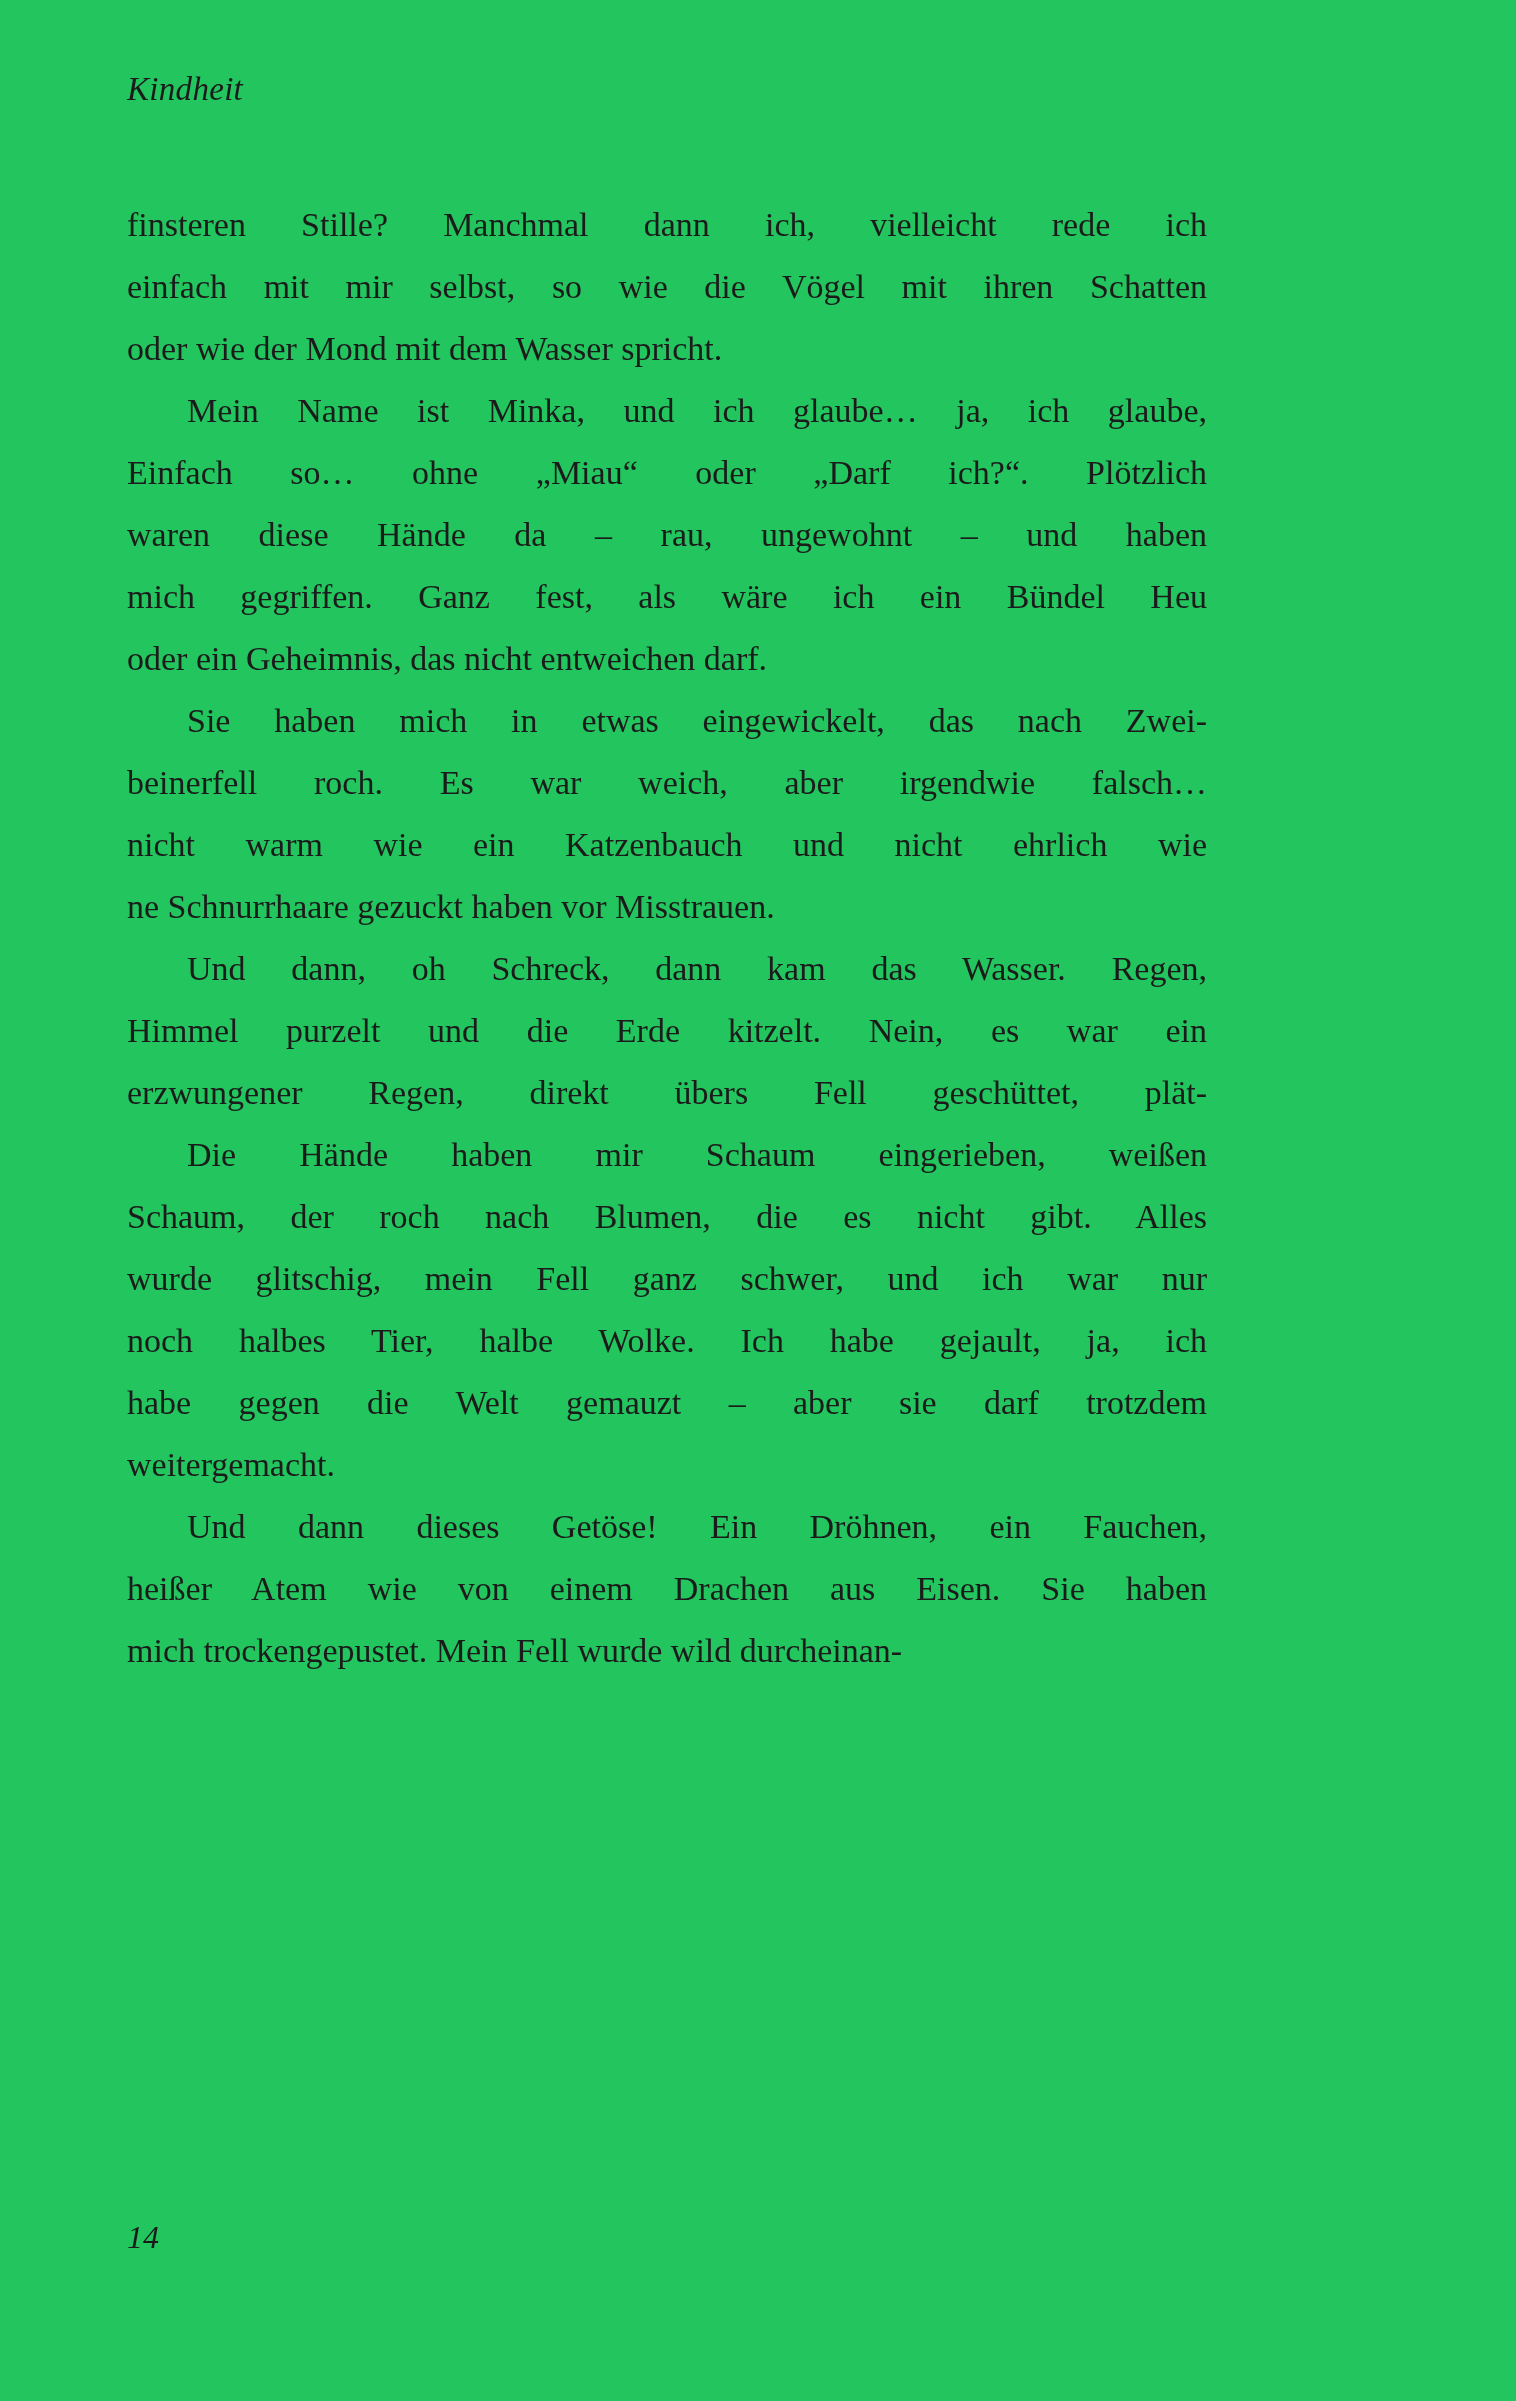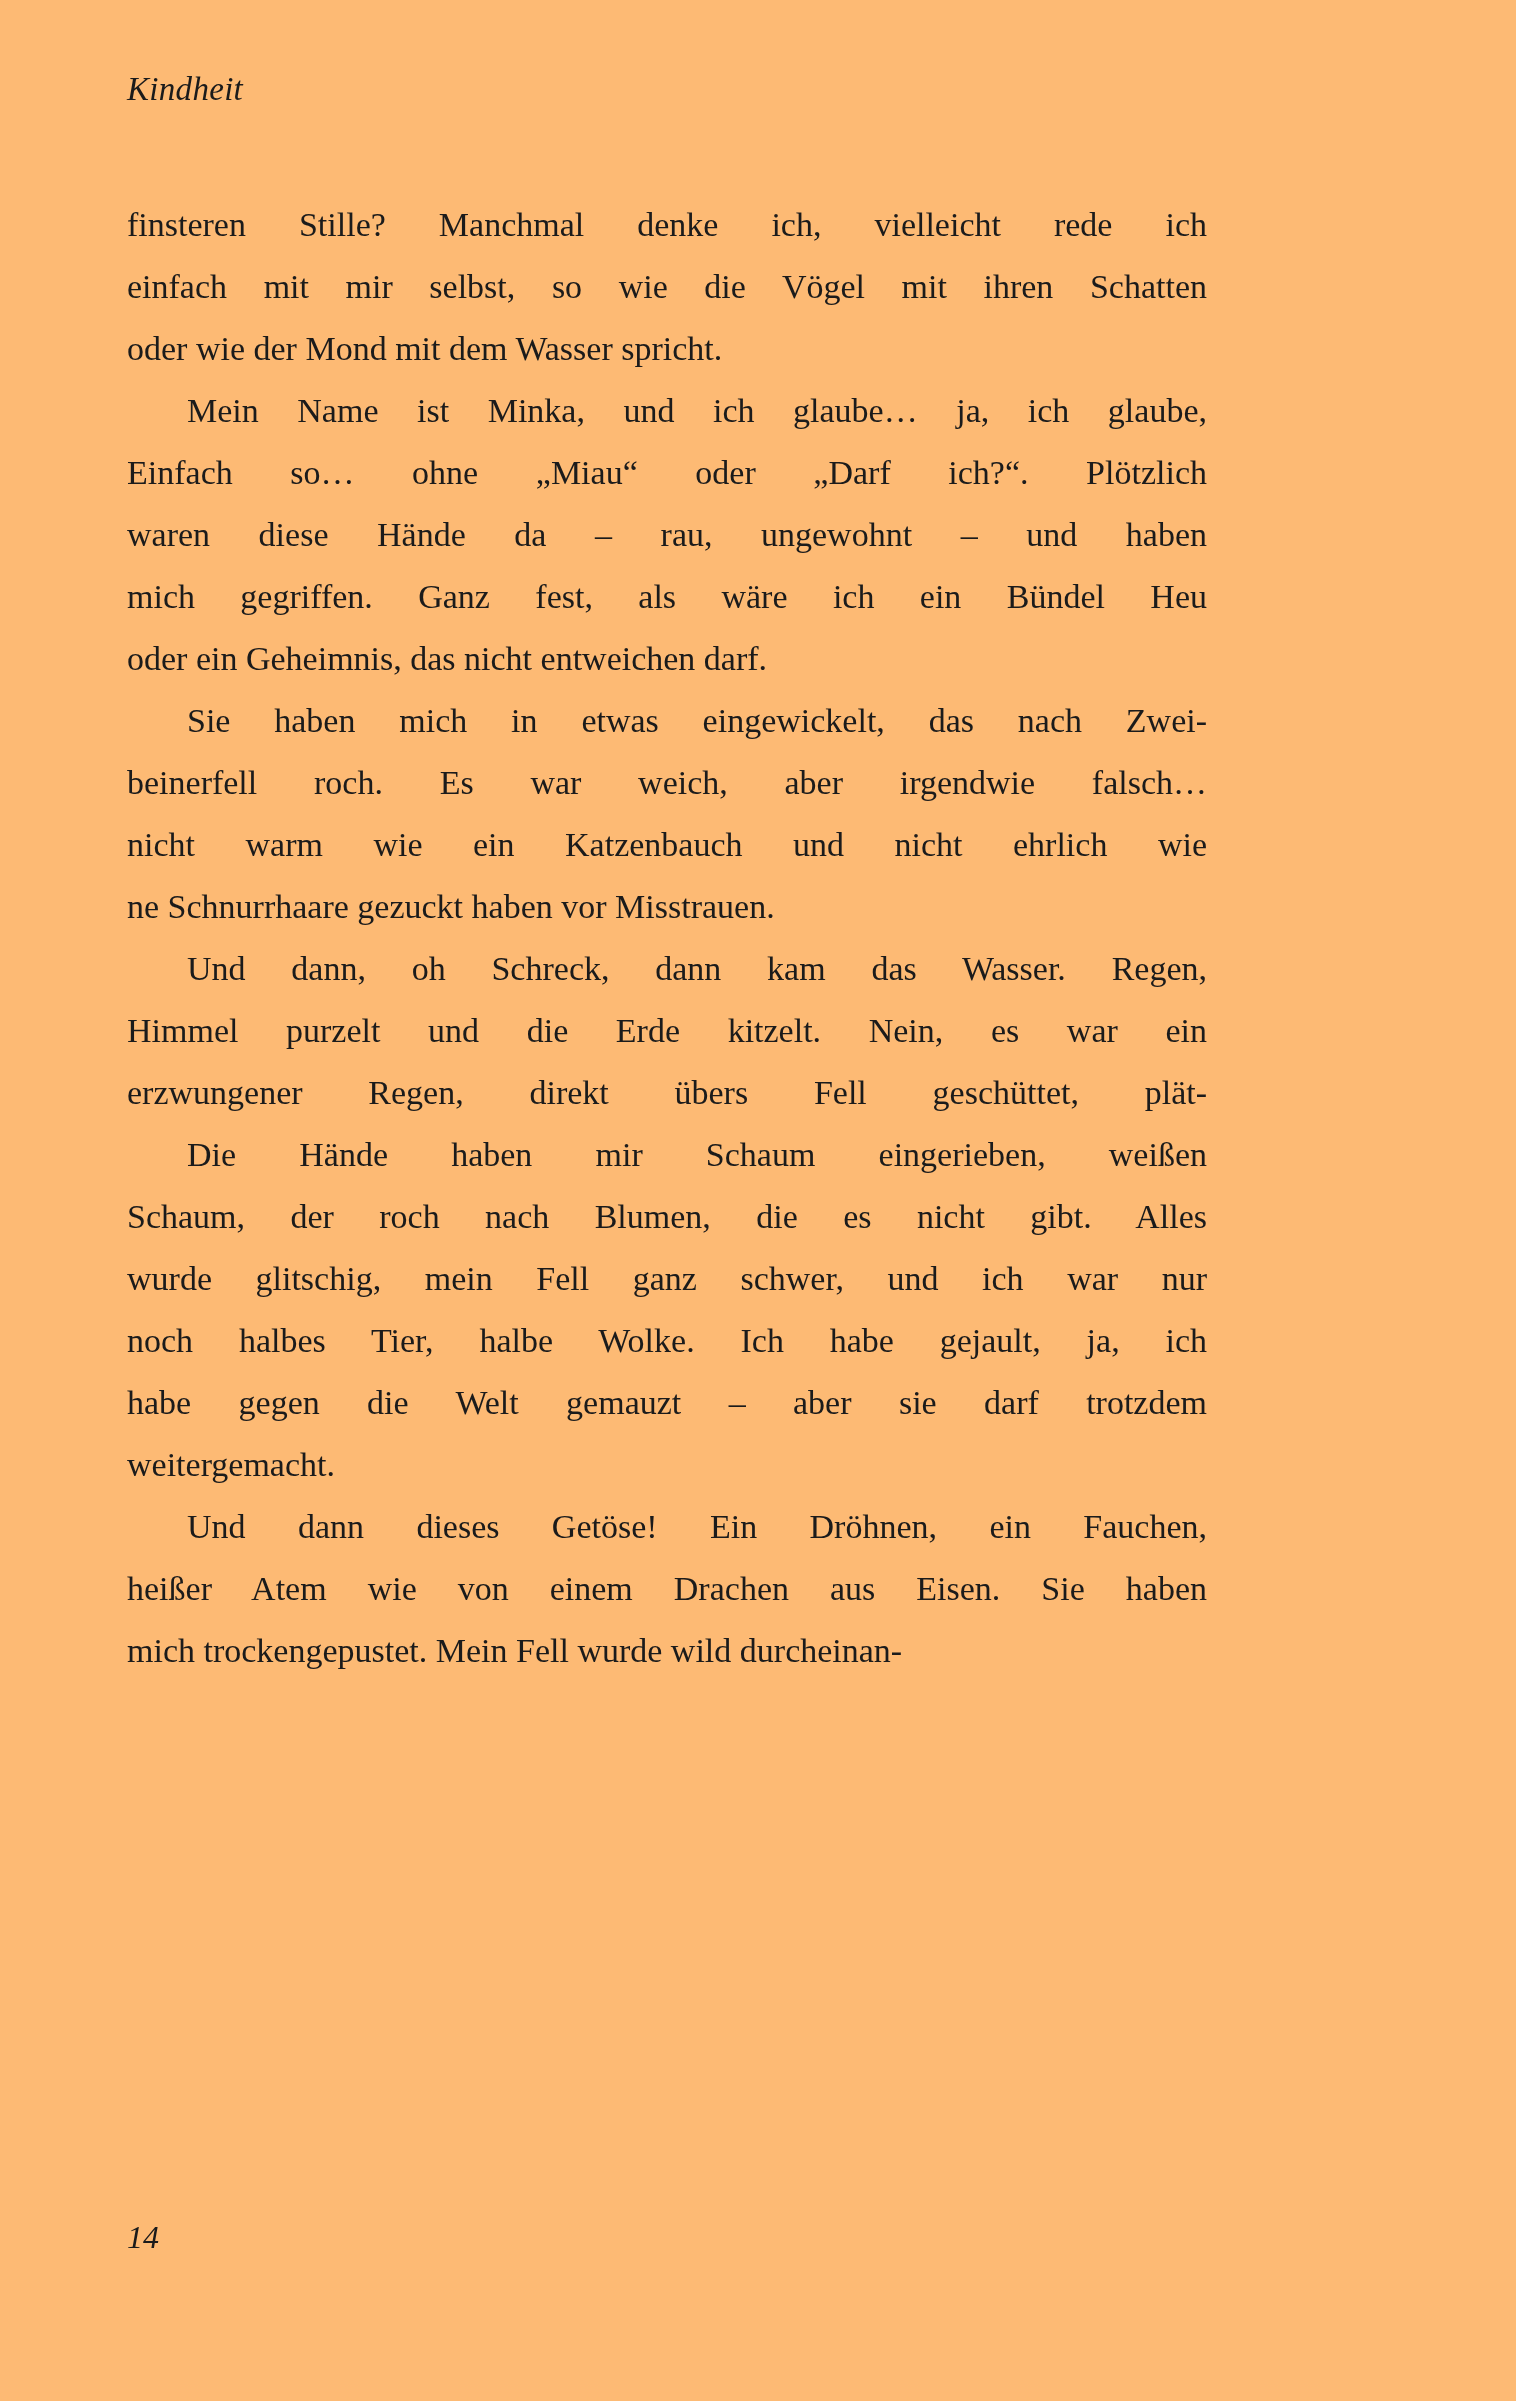--- a/index.html
+++ b/index.html
@@ -4,21 +4,21 @@
 <style>
   html, body {
     margin: 0;
     padding: 0;
     background: #e8e8e8;
   }
   .book-page {
     position: relative;
     width: 1517px;
     height: 2401px;
-    background: #fdba74;
+    background: #22c55e;
     color: #1b1b1b;
     font-family: "Liberation Serif", serif;
     overflow: hidden;
   }
   .running-header {
     position: absolute;
     left: 127px;
     top: 71px;
     font-size: 33px;
     font-style: italic;
@@ -58,21 +58,21 @@
   }
 </style>
 </head>
 <body>
 
 <div class="book-page">
   <div class="running-header">Kindheit</div>
 
   <div class="text-block">
       <div class="paragraph">
-        <div class="line">finsteren Stille? Manchmal denke ich, vielleicht rede ich</div>
+        <div class="line">finsteren Stille? Manchmal dann ich, vielleicht rede ich</div>
         <div class="line">einfach mit mir selbst, so wie die Vögel mit ihren Schatten</div>
         <div class="line last">oder wie der Mond mit dem Wasser spricht.</div>
       </div>
       <div class="paragraph">
         <div class="line first-indent">Mein Name ist Minka, und ich glaube… ja, ich glaube,</div>
         <div class="line">Einfach so… ohne „Miau“ oder „Darf ich?“. Plötzlich</div>
         <div class="line">waren diese Hände da – rau, ungewohnt – und haben</div>
         <div class="line">mich gegriffen. Ganz fest, als wäre ich ein Bündel Heu</div>
         <div class="line last">oder ein Geheimnis, das nicht entweichen darf.</div>
       </div>

